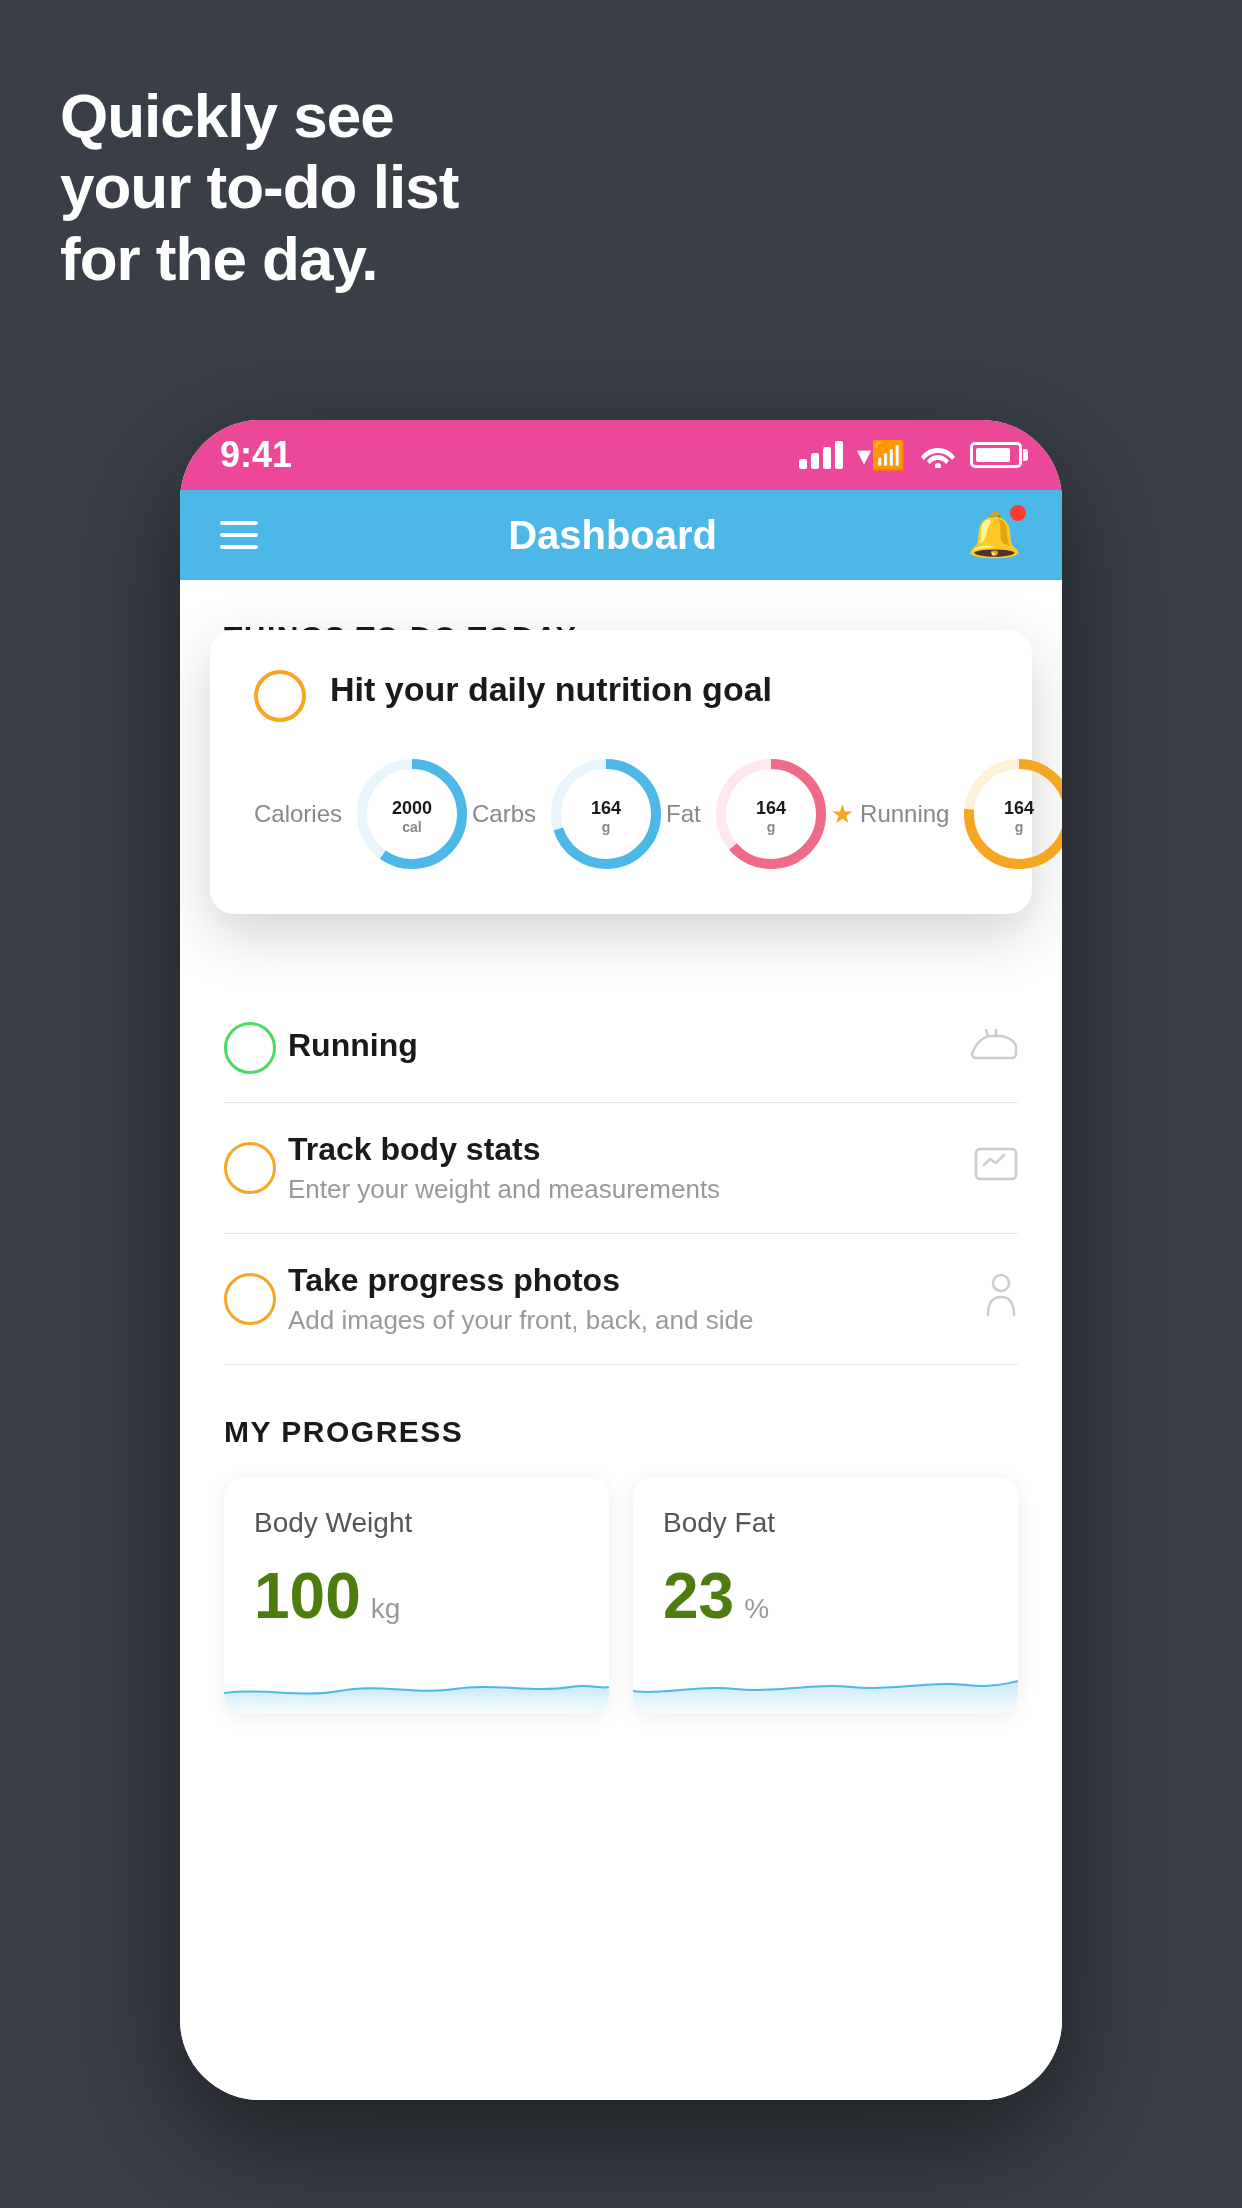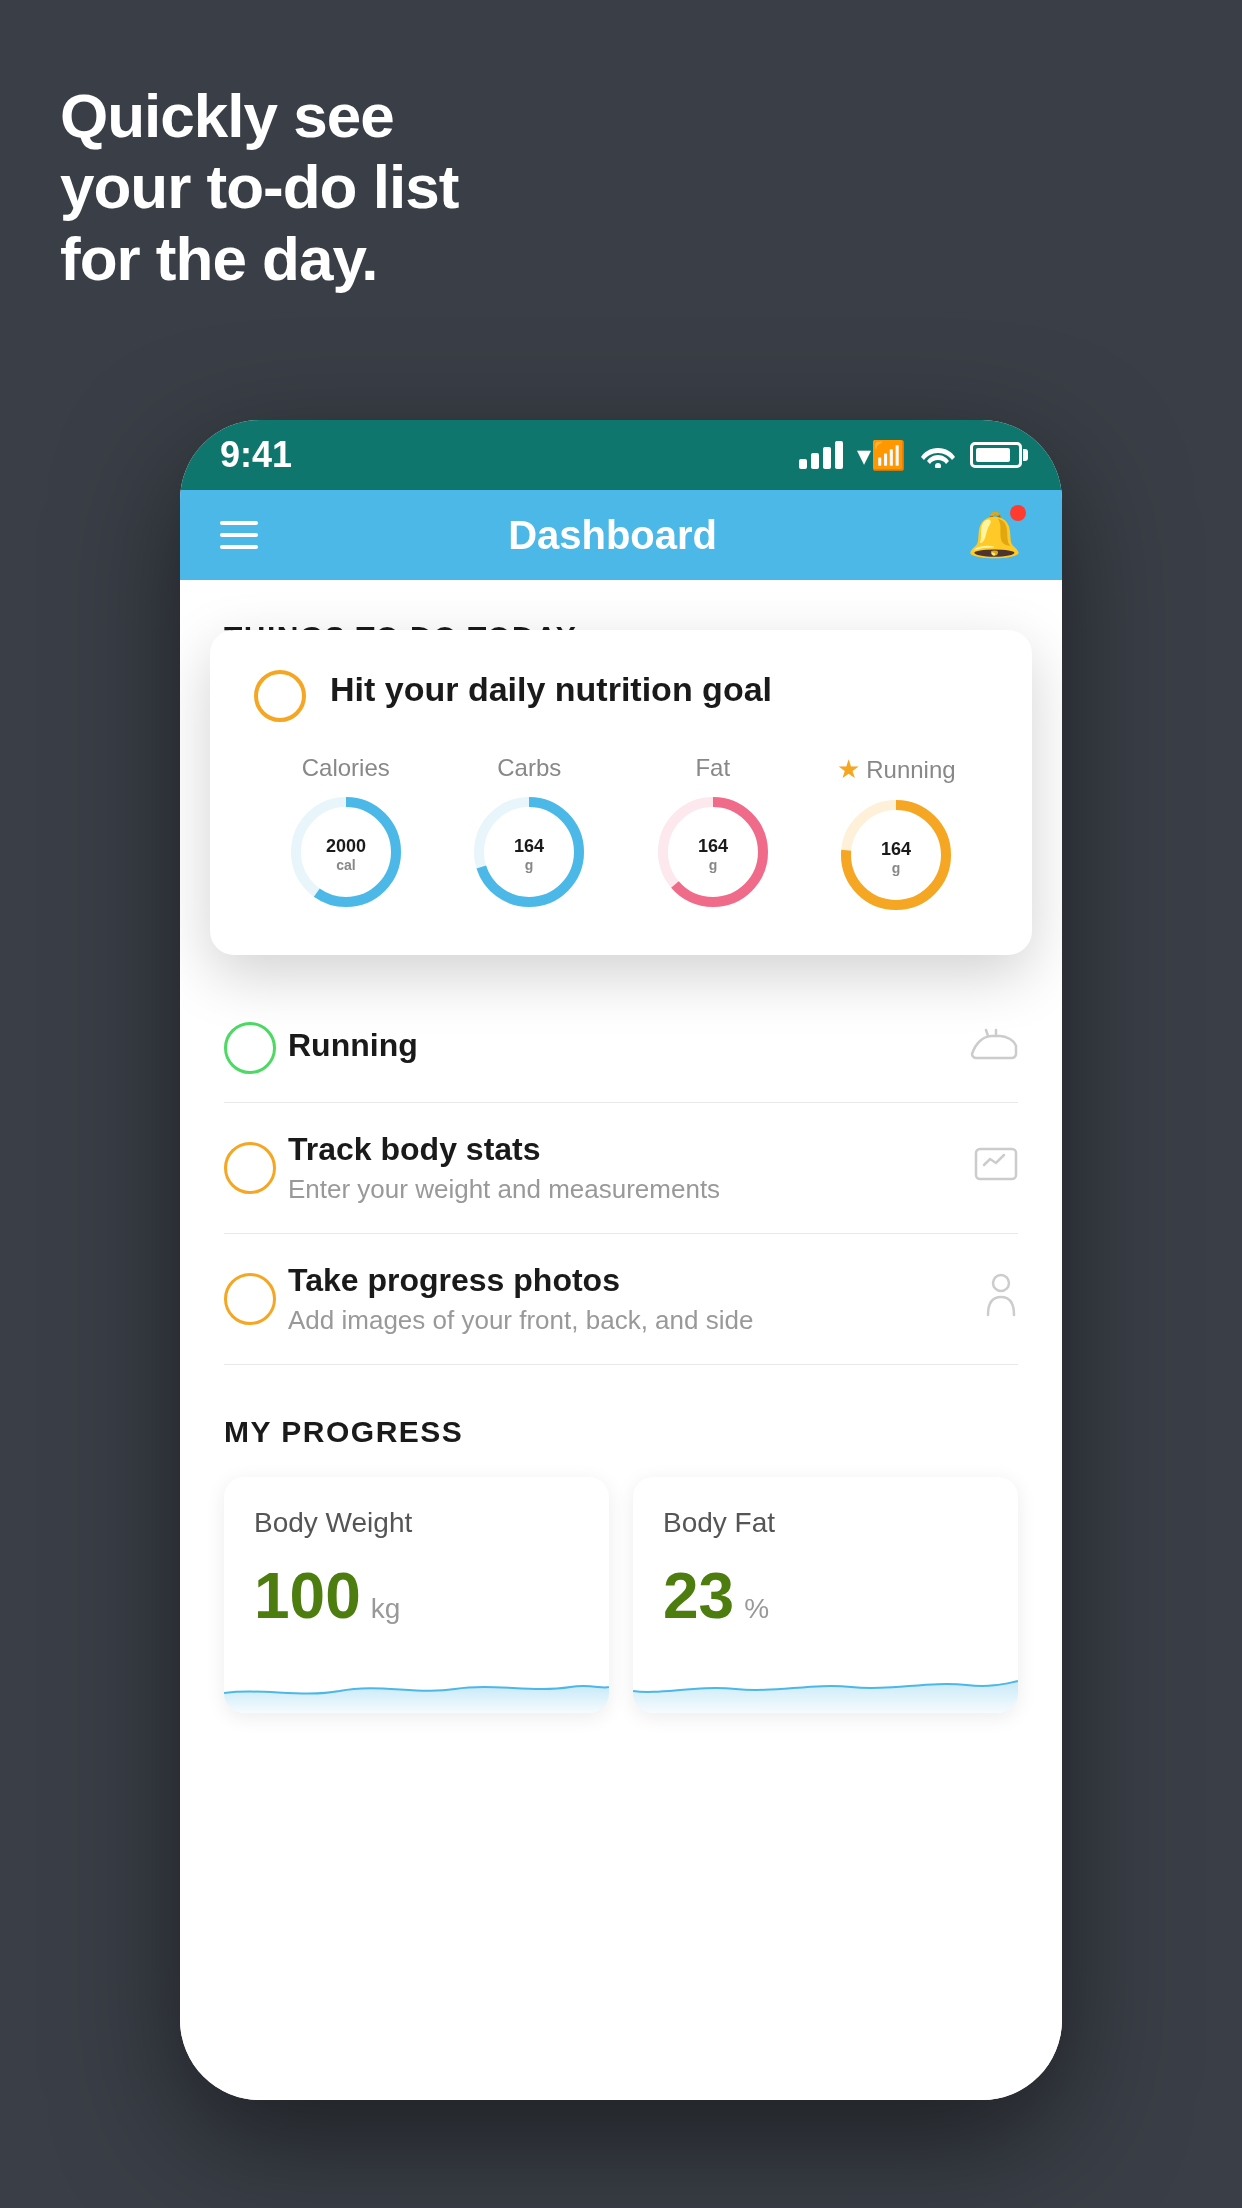--- a/index.html
+++ b/index.html
@@ -32,21 +32,21 @@
       width: 882px;
       height: 1680px;
       background: #f2f2f2;
       border-radius: 80px;
       overflow: hidden;
       box-shadow: 0 40px 120px rgba(0,0,0,0.5);
     }
 
     
     .status-bar {
-      background: #0f766e;
+      background: #ec4899;
       height: 70px;
       display: flex;
       align-items: center;
       justify-content: space-between;
       padding: 0 40px;
     }
     .status-time {
       color: #ffffff;
       font-size: 36px;
       font-weight: 700;
@@ -187,21 +187,21 @@
       font-weight: 600;
       color: #1a1a1a;
     }
     .nutrition-circles {
       display: flex;
       justify-content: space-around;
       align-items: flex-start;
     }
     .nutrition-item {
       display: flex;
-      flex-direction: column;
+      flex-direction: row;
       align-items: center;
       gap: 10px;
     }
     .nutrition-label {
       font-size: 24px;
       color: #888;
     }
     .star-label {
       display: flex;
       align-items: center;

